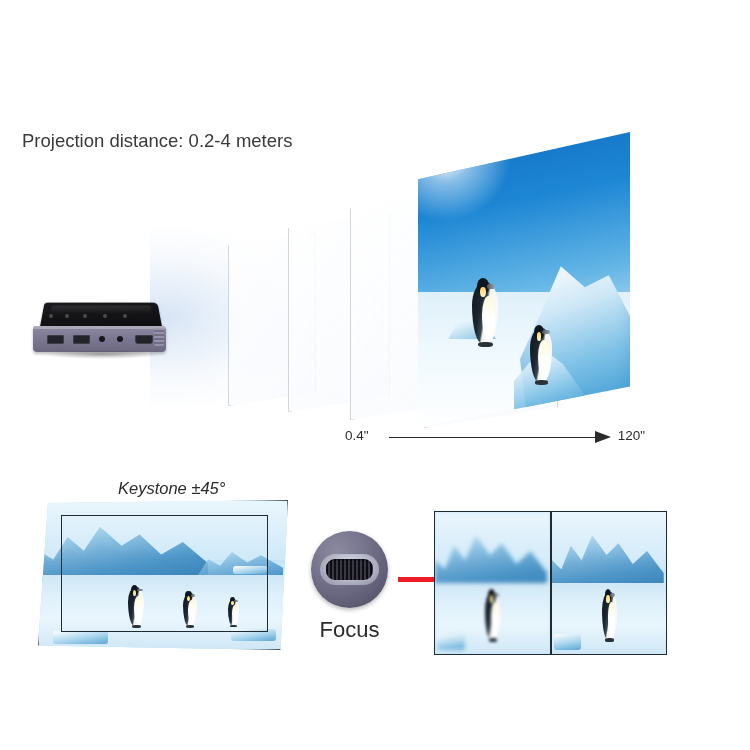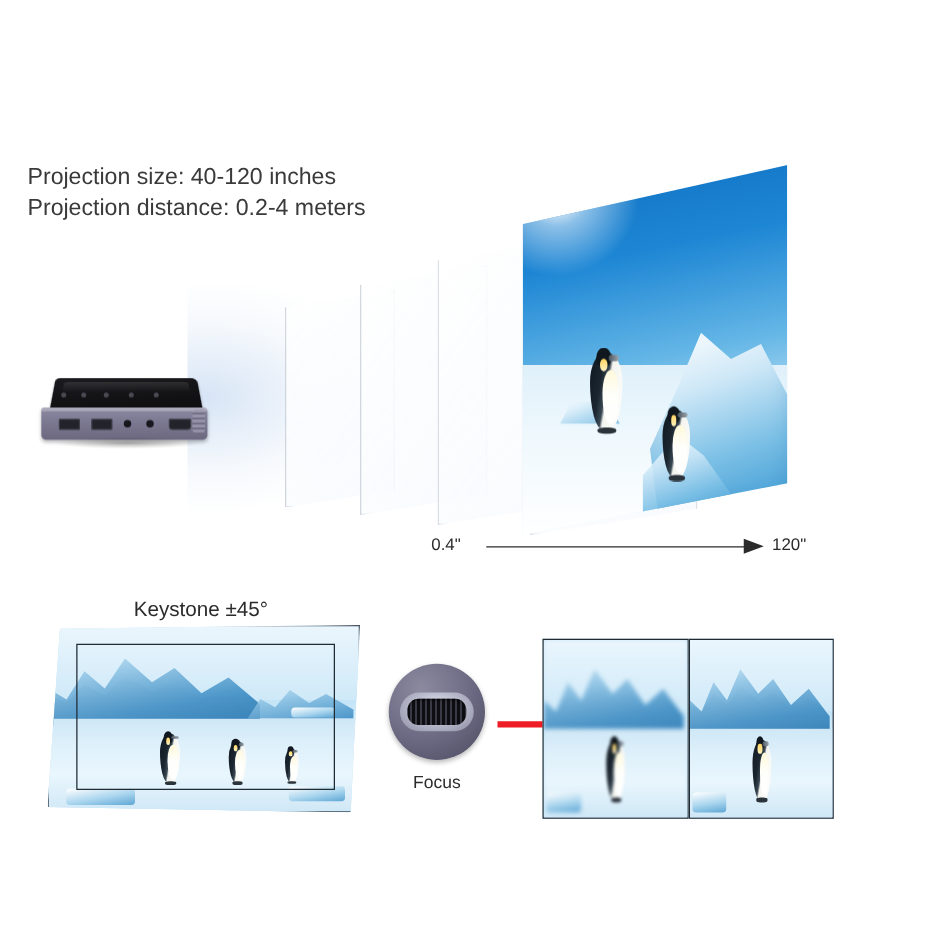--- a/index.html
+++ b/index.html
@@ -173,21 +173,21 @@
   }
   .dist .head{
     position:absolute;left:250px;top:3px;width:0;height:0;
     border-left:16px solid #2b2b2b;
     border-top:6.5px solid transparent;
     border-bottom:6.5px solid transparent;
   }
 
   
   .cap{position:absolute;font-size:16.5px;color:#2b2b2b;white-space:nowrap;}
-  .cap.keystone{left:107px;top:479px;}
+  .cap.keystone{left:118px;top:479px;font-style:italic;}
   .cap.focus{left:424px;top:479px;}
 
   
   .keyblock{position:absolute;left:38px;top:500px;width:250px;height:150px;}
   .keyouter{
     position:absolute;inset:0;
     clip-path:polygon(4% 2%,100% 0,97% 100%,0 97%);
     overflow:hidden;
     border:0;
     background:#cfe8f7;
@@ -249,21 +249,21 @@
     position:absolute;left:9px;top:23px;width:59px;height:31px;border-radius:16px;
     background:radial-gradient(ellipse at 50% 40%,#e9eaf2 0%,#bdbfd0 45%,#8a8aa0 100%);
   }
   .dial .wheel{
     position:absolute;left:15px;top:28px;width:47px;height:21px;border-radius:9px;
     background:repeating-linear-gradient(90deg,#0d0d12 0 2px,#3a3a46 2px 4px);
     box-shadow:inset 0 1px 2px rgba(0,0,0,.6);
   }
   .dial-label{
     position:absolute;left:311px;top:617px;width:77px;text-align:center;
-    font-size:14px;color:#2b2b2b;
+    font-size:22px;color:#2b2b2b;
   }
 
   
   .redarrow{position:absolute;left:398px;top:572px;width:72px;height:14px;}
   .redarrow .shaft{position:absolute;left:0;top:5px;width:56px;height:4.5px;background:#ee1d25;}
   .redarrow .head{
     position:absolute;left:52px;top:0;width:0;height:0;
     border-left:20px solid #ee1d25;
     border-top:7px solid transparent;
     border-bottom:7px solid transparent;
@@ -279,21 +279,20 @@
   .fpanel.blurred .icescene{filter:blur(1.9px);}
   .fpanel.blurred .peng{filter:blur(1.4px);}
 </style>
 </head>
 <body>
 
 <div id="stage">
 
 
   <div class="specs">
-    <div>Projection size: 40-120 inches</div>
     <div>Projection distance: 0.2-4 meters</div>
   </div>
 
   <div class="beam-glow"></div>
 
   <div class="projector">
     <div class="proj-top"></div>
     <div class="proj-leds">
       <i style="left:0"></i>
         <i style="left:16px"></i>

